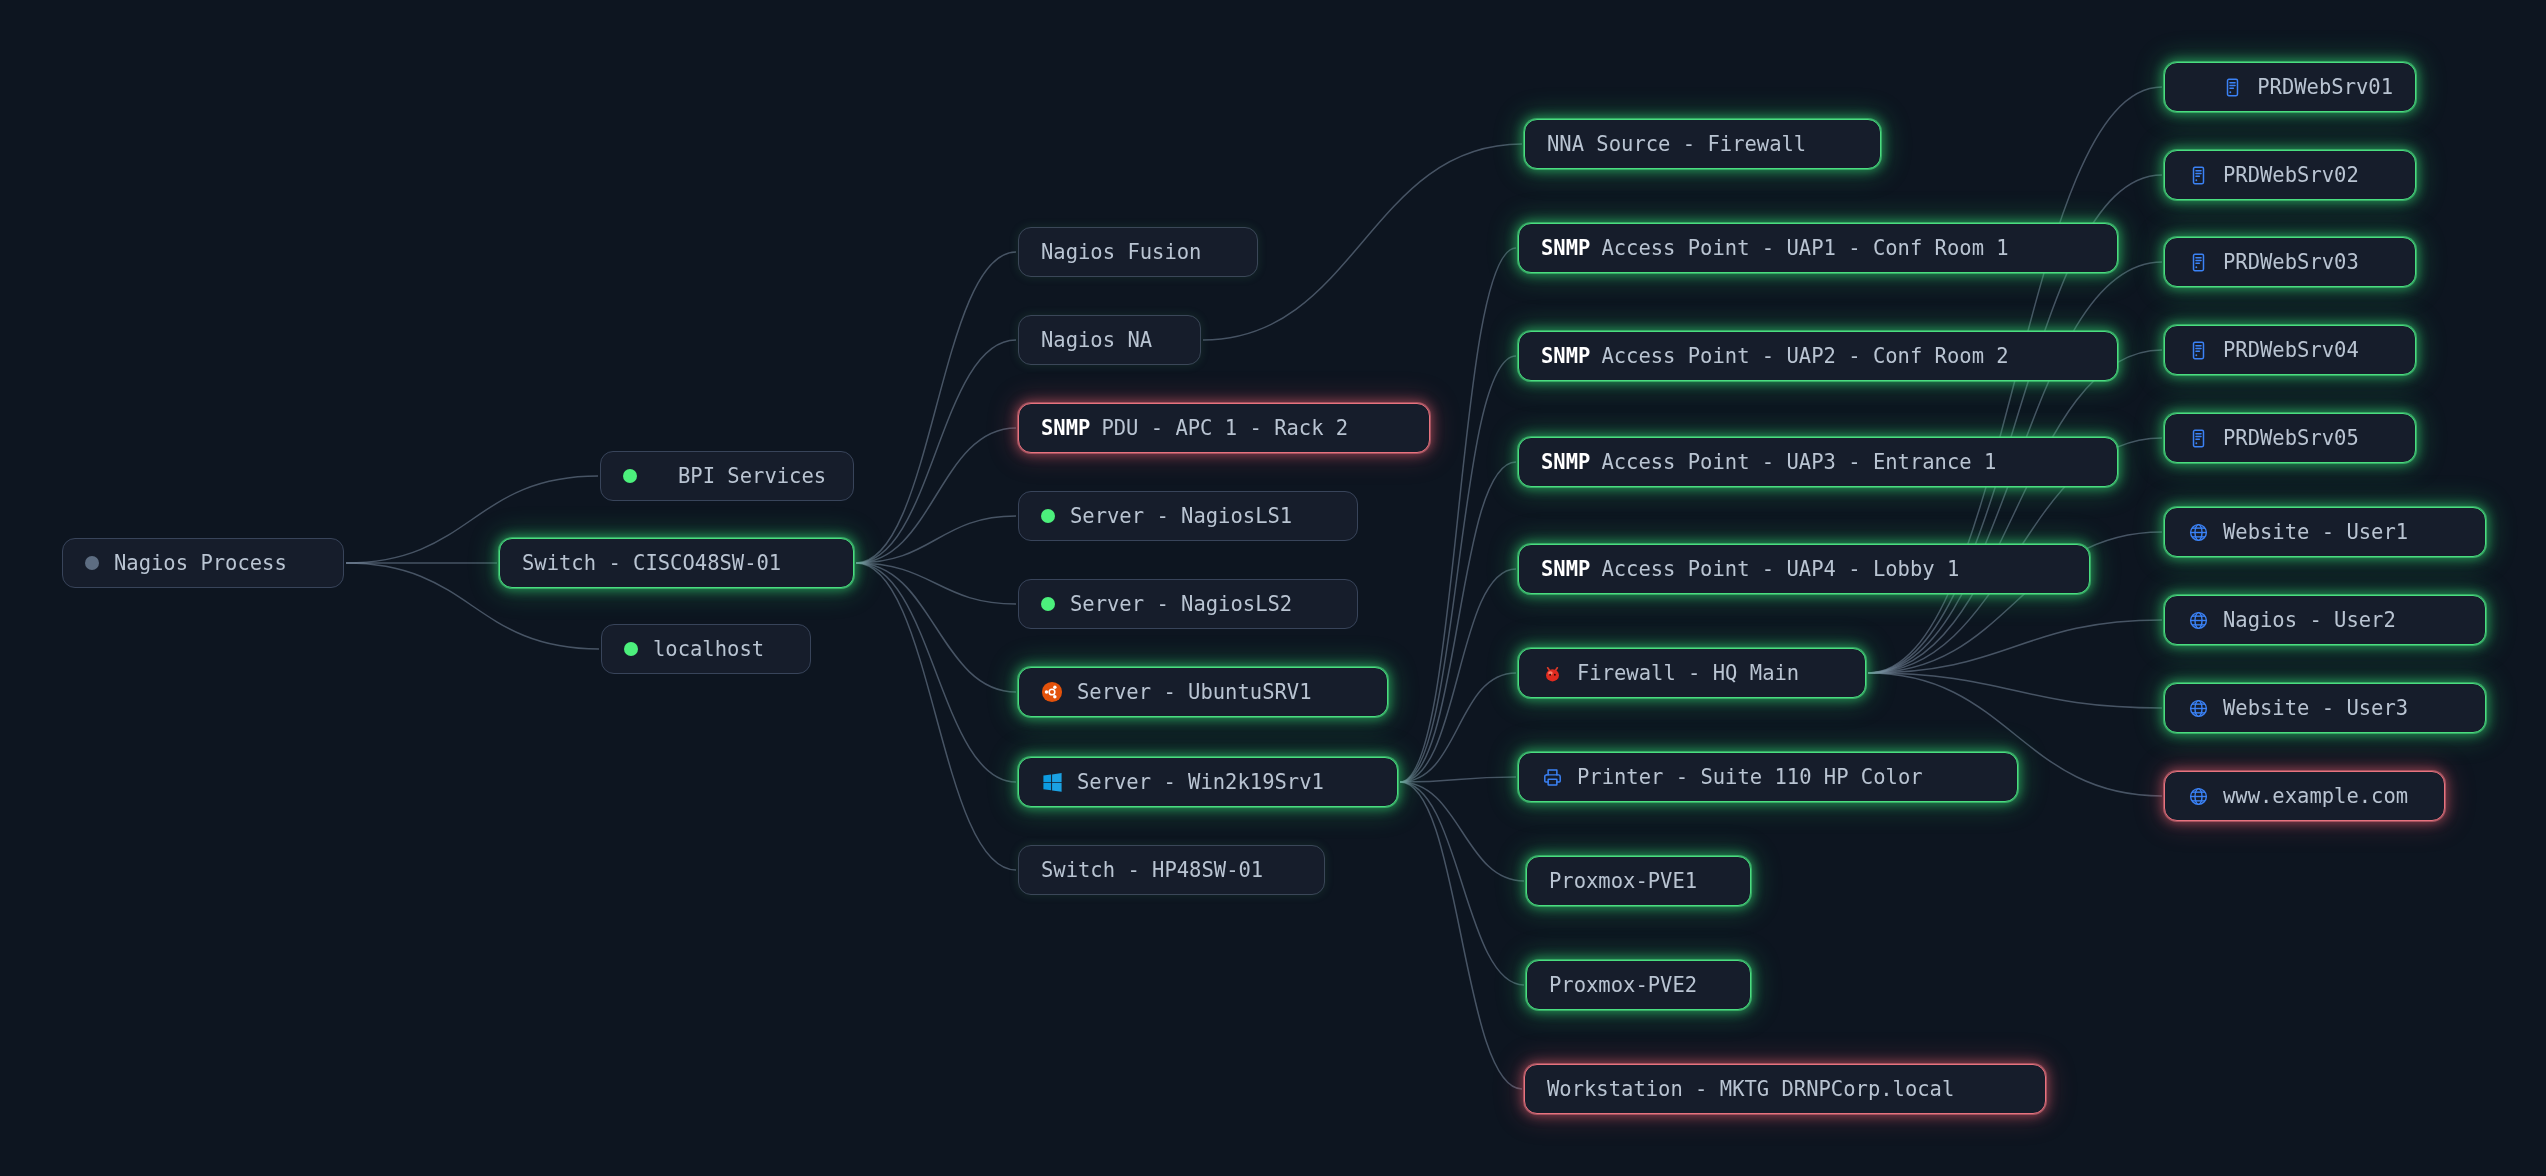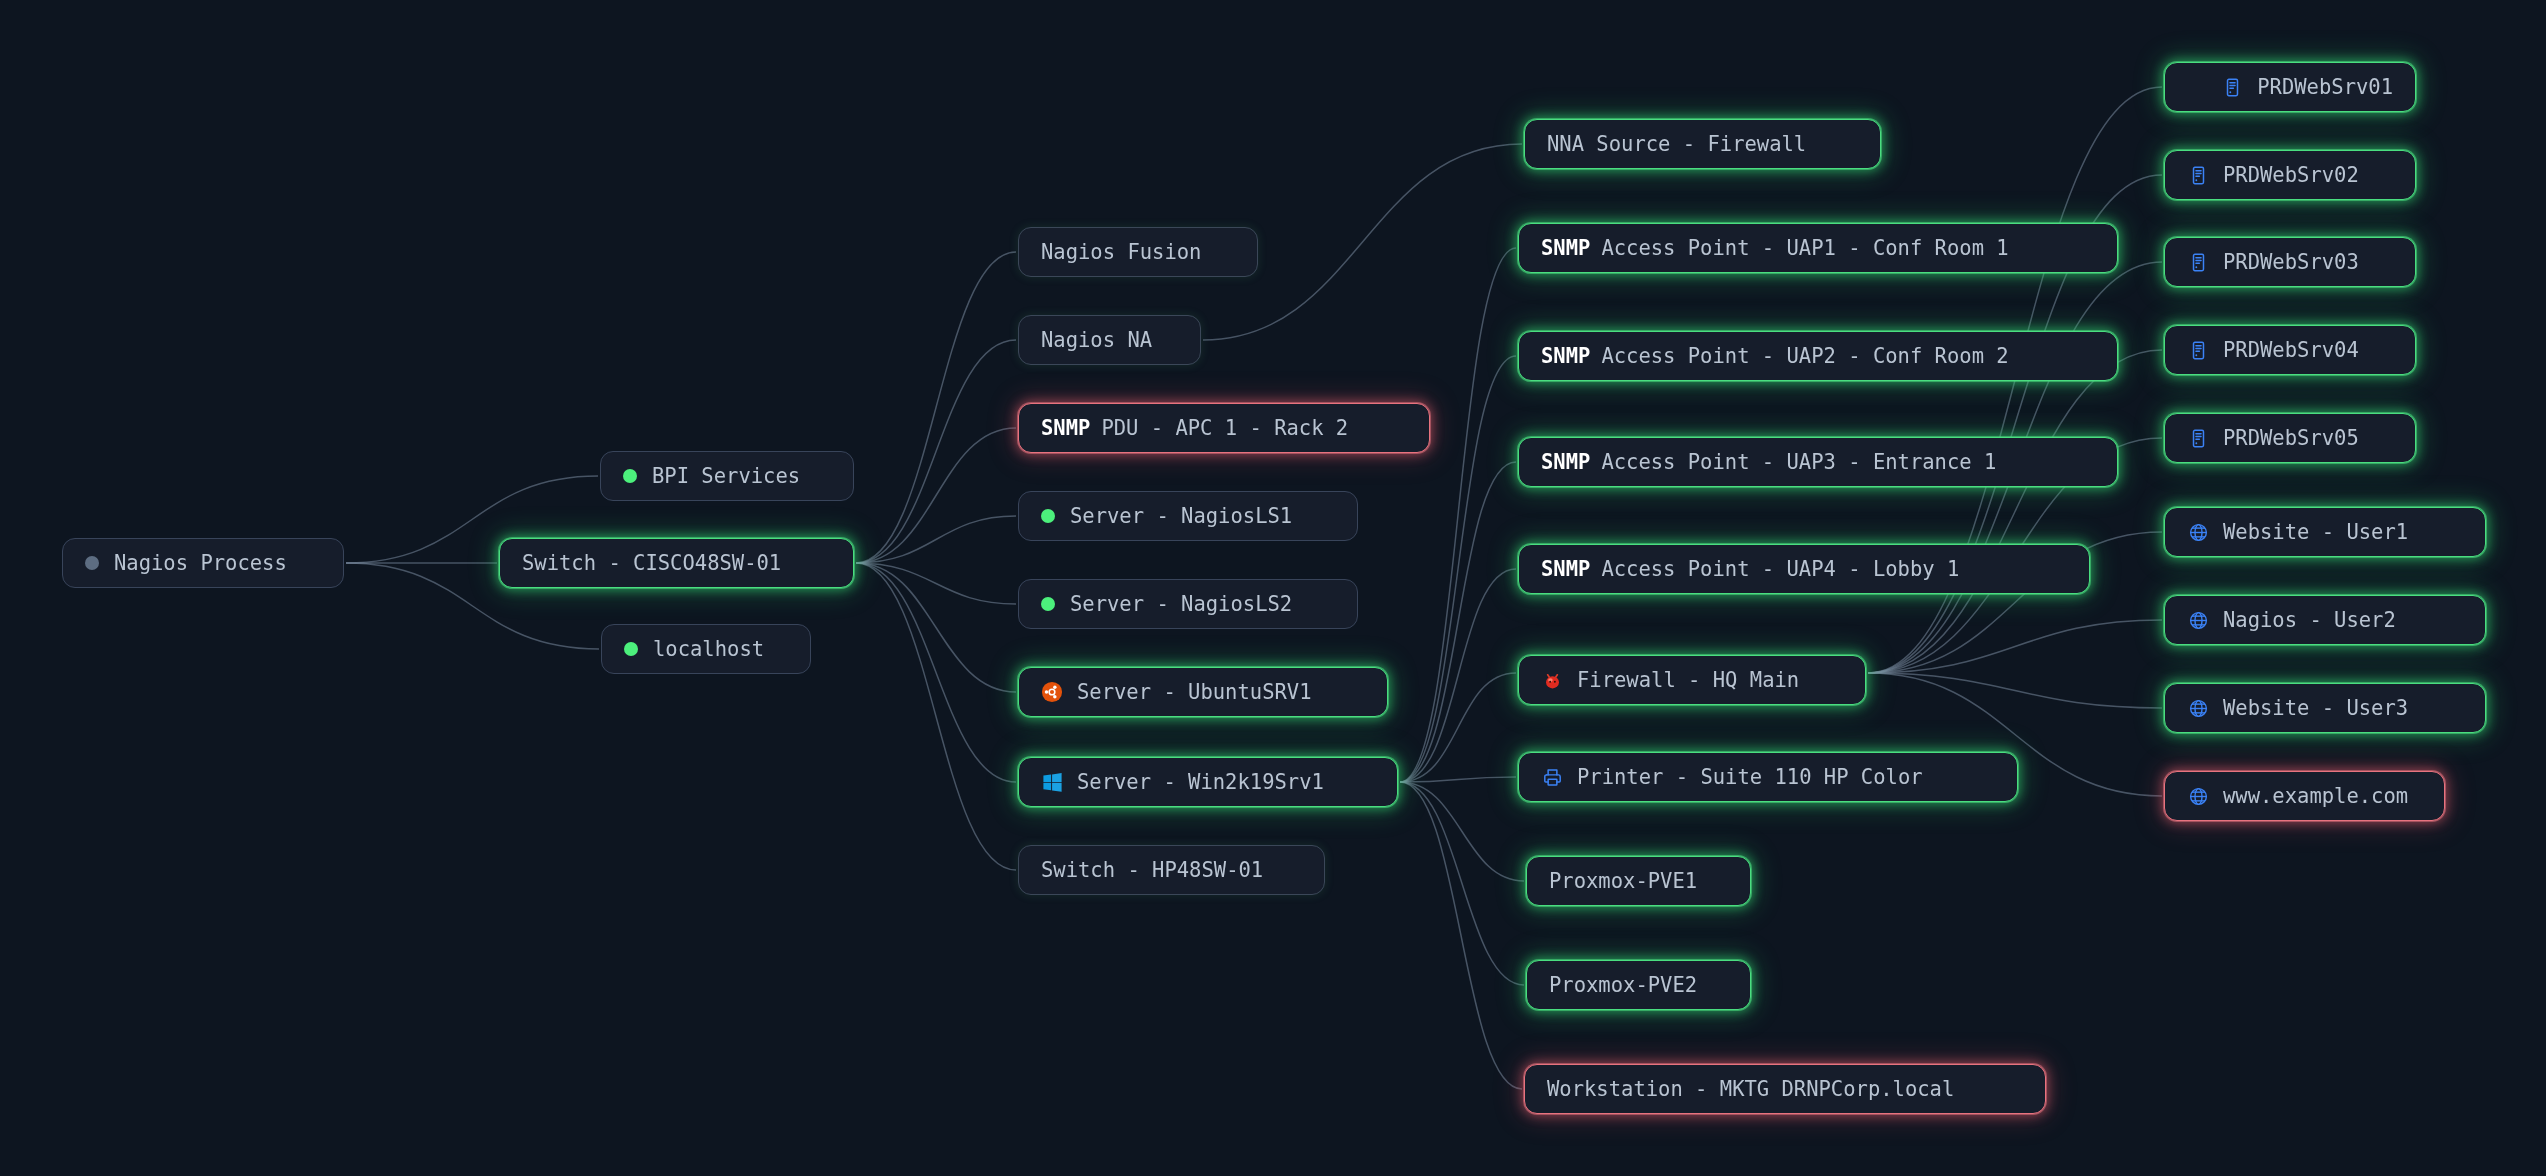--- a/index.html
+++ b/index.html
@@ -116,21 +116,21 @@
       <path d="M 1868 673 C 2009.12 673, 2020.88 708, 2162 708" fill="none" stroke="#7d8ea3" stroke-width="1.5" stroke-opacity="0.52"></path>
       <path d="M 1868 673 C 2009.12 673, 2020.88 796, 2162 796" fill="none" stroke="#7d8ea3" stroke-width="1.5" stroke-opacity="0.52"></path>
     </svg>
 
 
   <div id="node-layer">
       <div class="node plain" style="left: 62px; top: 538px; width: 282px;">
         <span class="dot grey"></span>
         <span class="lbl">Nagios Process</span>
       </div>
-      <div class="node plain" style="left: 600px; top: 451px; width: 254px;">
+      <div class="node plain" style="left: 600px; top: 451px; width: 254px; gap: 26px;">
         <span class="dot green"></span>
         <span class="lbl">BPI Services</span>
       </div>
       <div class="node ok" style="left: 499px; top: 538px; width: 355px;">
         <span class="lbl">Switch - CISCO48SW-01</span>
       </div>
       <div class="node plain" style="left: 601px; top: 624px; width: 210px;">
         <span class="dot green"></span>
         <span class="lbl">localhost</span>
       </div>
@@ -190,21 +190,21 @@
         <span class="lbl">Access Point - UAP2 - Conf Room 2</span>
       </div>
       <div class="node ok" style="left: 1518px; top: 437px; width: 600px;">
         <span class="snmp">SNMP</span>
         <span class="lbl">Access Point - UAP3 - Entrance 1</span>
       </div>
       <div class="node ok" style="left: 1518px; top: 544px; width: 572px;">
         <span class="snmp">SNMP</span>
         <span class="lbl">Access Point - UAP4 - Lobby 1</span>
       </div>
-      <div class="node ok" style="left: 1518px; top: 648px; width: 348px; margin-top: 7px;">
+      <div class="node ok" style="left: 1518px; top: 648px; width: 348px;">
         <span class="ico">
           <svg viewBox="0 0 24 24" width="21" height="21">
             <path d="M6.5 5.5 L8.4 8.2 M17.5 5.5 L15.6 8.2" stroke="#d63b2a" stroke-width="2" stroke-linecap="round"></path>
             <ellipse cx="12" cy="14" rx="7.4" ry="7" fill="#e02b20"></ellipse>
             <ellipse cx="9.6" cy="11.5" rx="2.6" ry="2.2" fill="#ff8d7a" opacity=".85"></ellipse>
             <circle cx="9.3" cy="13.4" r="1.05" fill="#2a0b06"></circle>
             <circle cx="14.7" cy="13.4" r="1.05" fill="#2a0b06"></circle>
           </svg>
         </span>
         <span class="lbl">Firewall - HQ Main</span>

